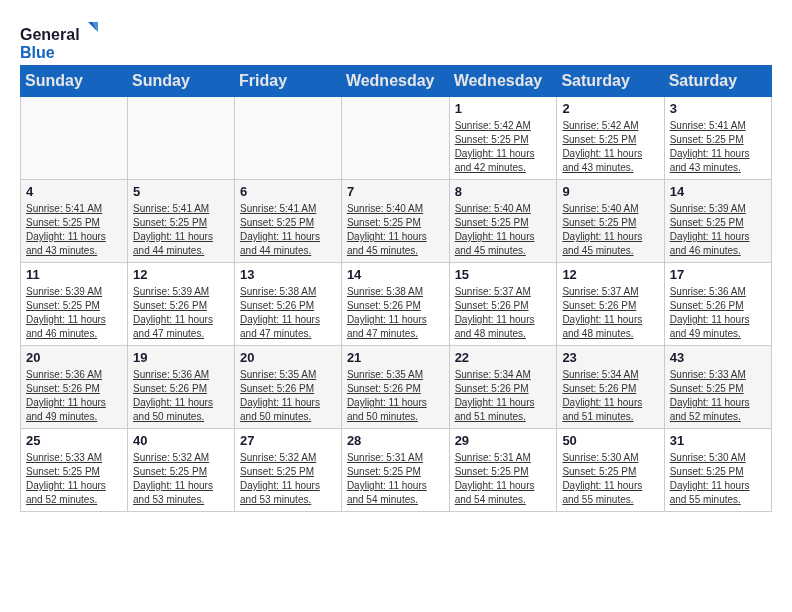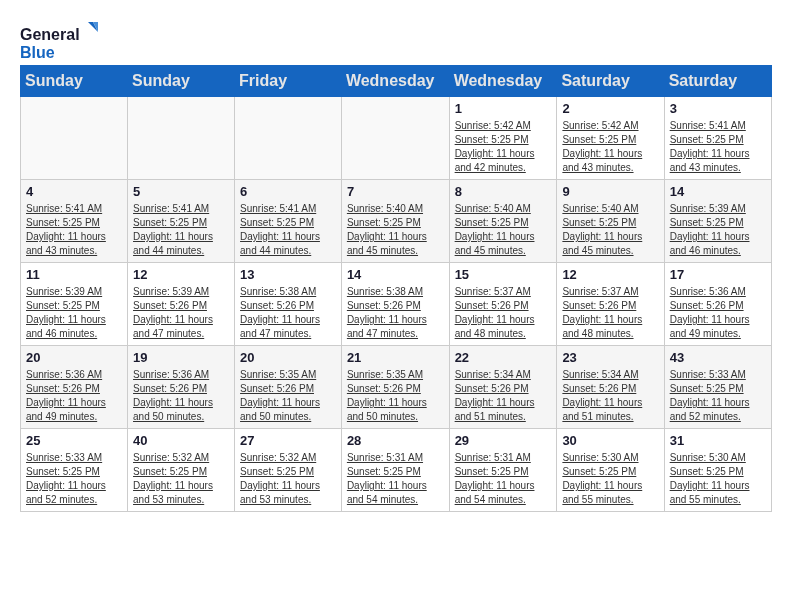--- a/index.html
+++ b/index.html
@@ -320,21 +320,21 @@
 and 54 minutes.</div>
         </td>
         <td>
           <span class="day-number">29</span>
           <div class="day-info" style="white-space: pre-line;">Sunrise: 5:31 AM
 Sunset: 5:25 PM
 Daylight: 11 hours
 and 54 minutes.</div>
         </td>
         <td>
-          <span class="day-number">30</span>
+          <span class="day-number">50</span>
           <div class="day-info" style="white-space: pre-line;">Sunrise: 5:30 AM
 Sunset: 5:25 PM
 Daylight: 11 hours
 and 55 minutes.</div>
         </td>
         <td>
           <span class="day-number">31</span>
           <div class="day-info" style="white-space: pre-line;">Sunrise: 5:30 AM
 Sunset: 5:25 PM
 Daylight: 11 hours

